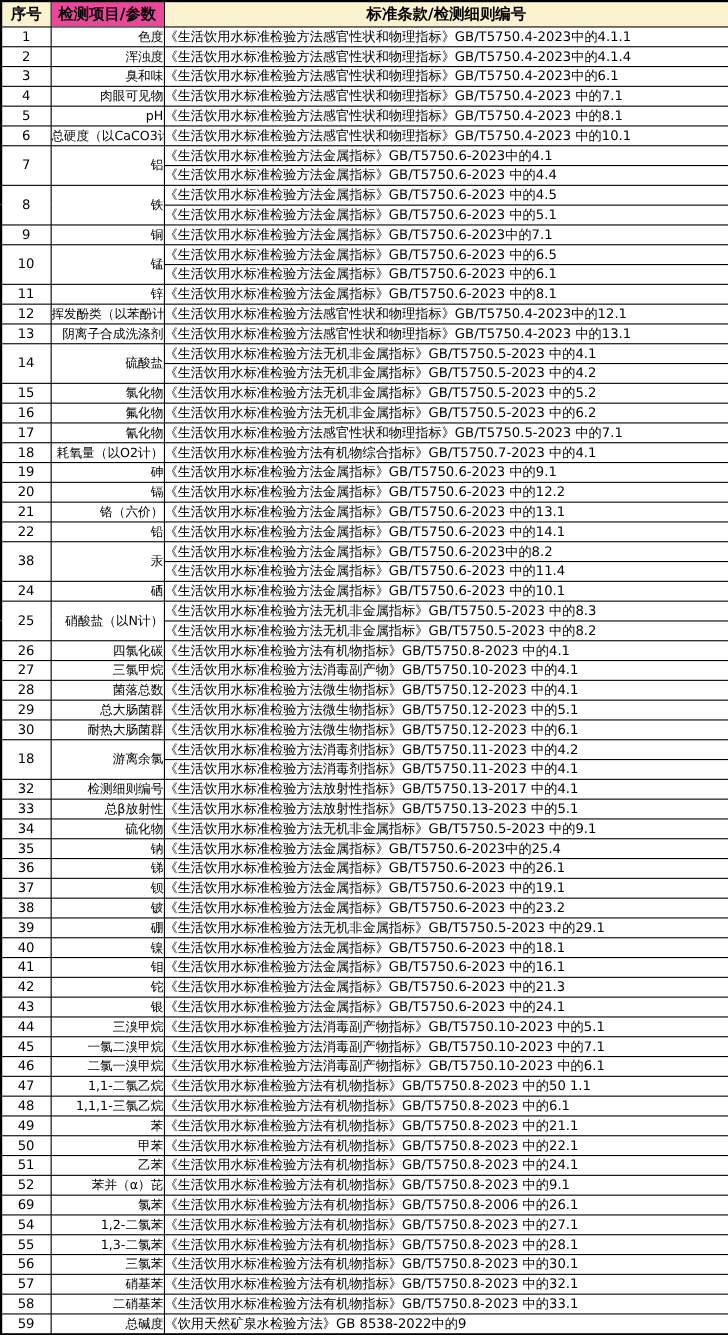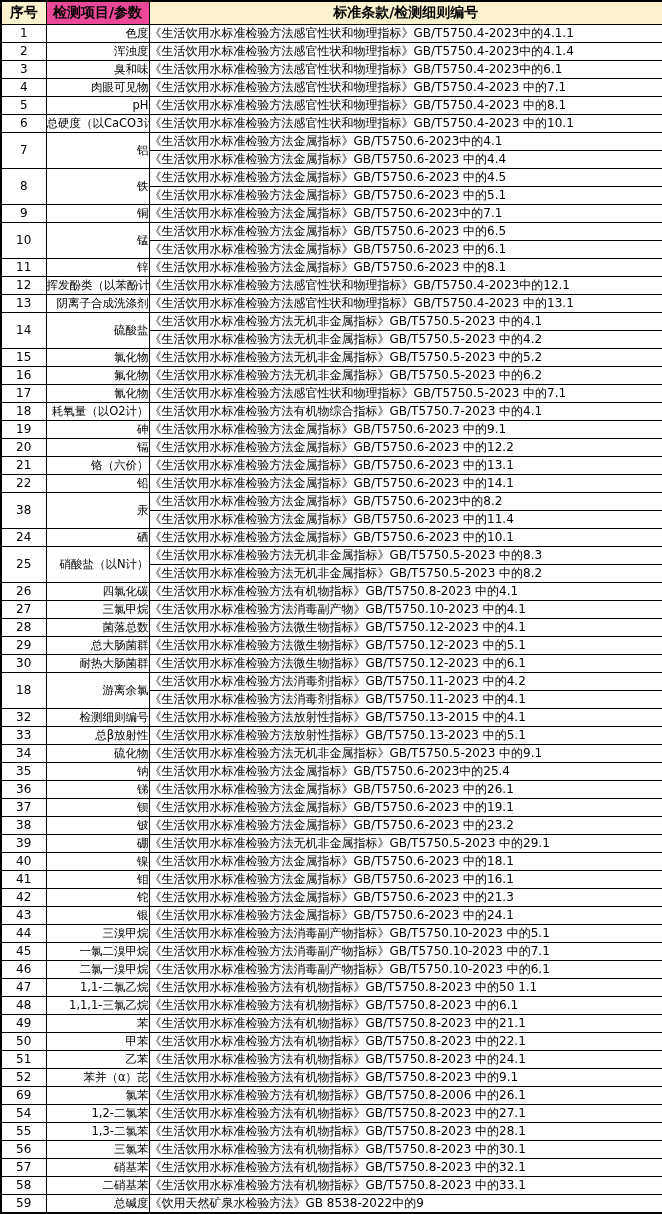--- a/index.html
+++ b/index.html
@@ -246,21 +246,21 @@
           <td class="no-cell" rowspan="2">18</td>
           <td class="item-cell" rowspan="2">游离余氯</td>
           <td class="ref-cell">《生活饮用水标准检验方法消毒剂指标》GB/T5750.11-2023 中的4.2</td>
         </tr>
         <tr>
           <td class="ref-cell">《生活饮用水标准检验方法消毒剂指标》GB/T5750.11-2023 中的4.1</td>
         </tr>
         <tr>
           <td class="no-cell" rowspan="1">32</td>
           <td class="item-cell" rowspan="1">检测细则编号</td>
-          <td class="ref-cell">《生活饮用水标准检验方法放射性指标》GB/T5750.13-2015 中的4.1</td>
+          <td class="ref-cell">《生活饮用水标准检验方法放射性指标》GB/T5750.13-2017 中的4.1</td>
         </tr>
         <tr>
           <td class="no-cell" rowspan="1">33</td>
           <td class="item-cell" rowspan="1">总β放射性</td>
           <td class="ref-cell">《生活饮用水标准检验方法放射性指标》GB/T5750.13-2023 中的5.1</td>
         </tr>
         <tr>
           <td class="no-cell" rowspan="1">34</td>
           <td class="item-cell" rowspan="1">硫化物</td>
           <td class="ref-cell">《生活饮用水标准检验方法无机非金属指标》GB/T5750.5-2023 中的9.1</td>

